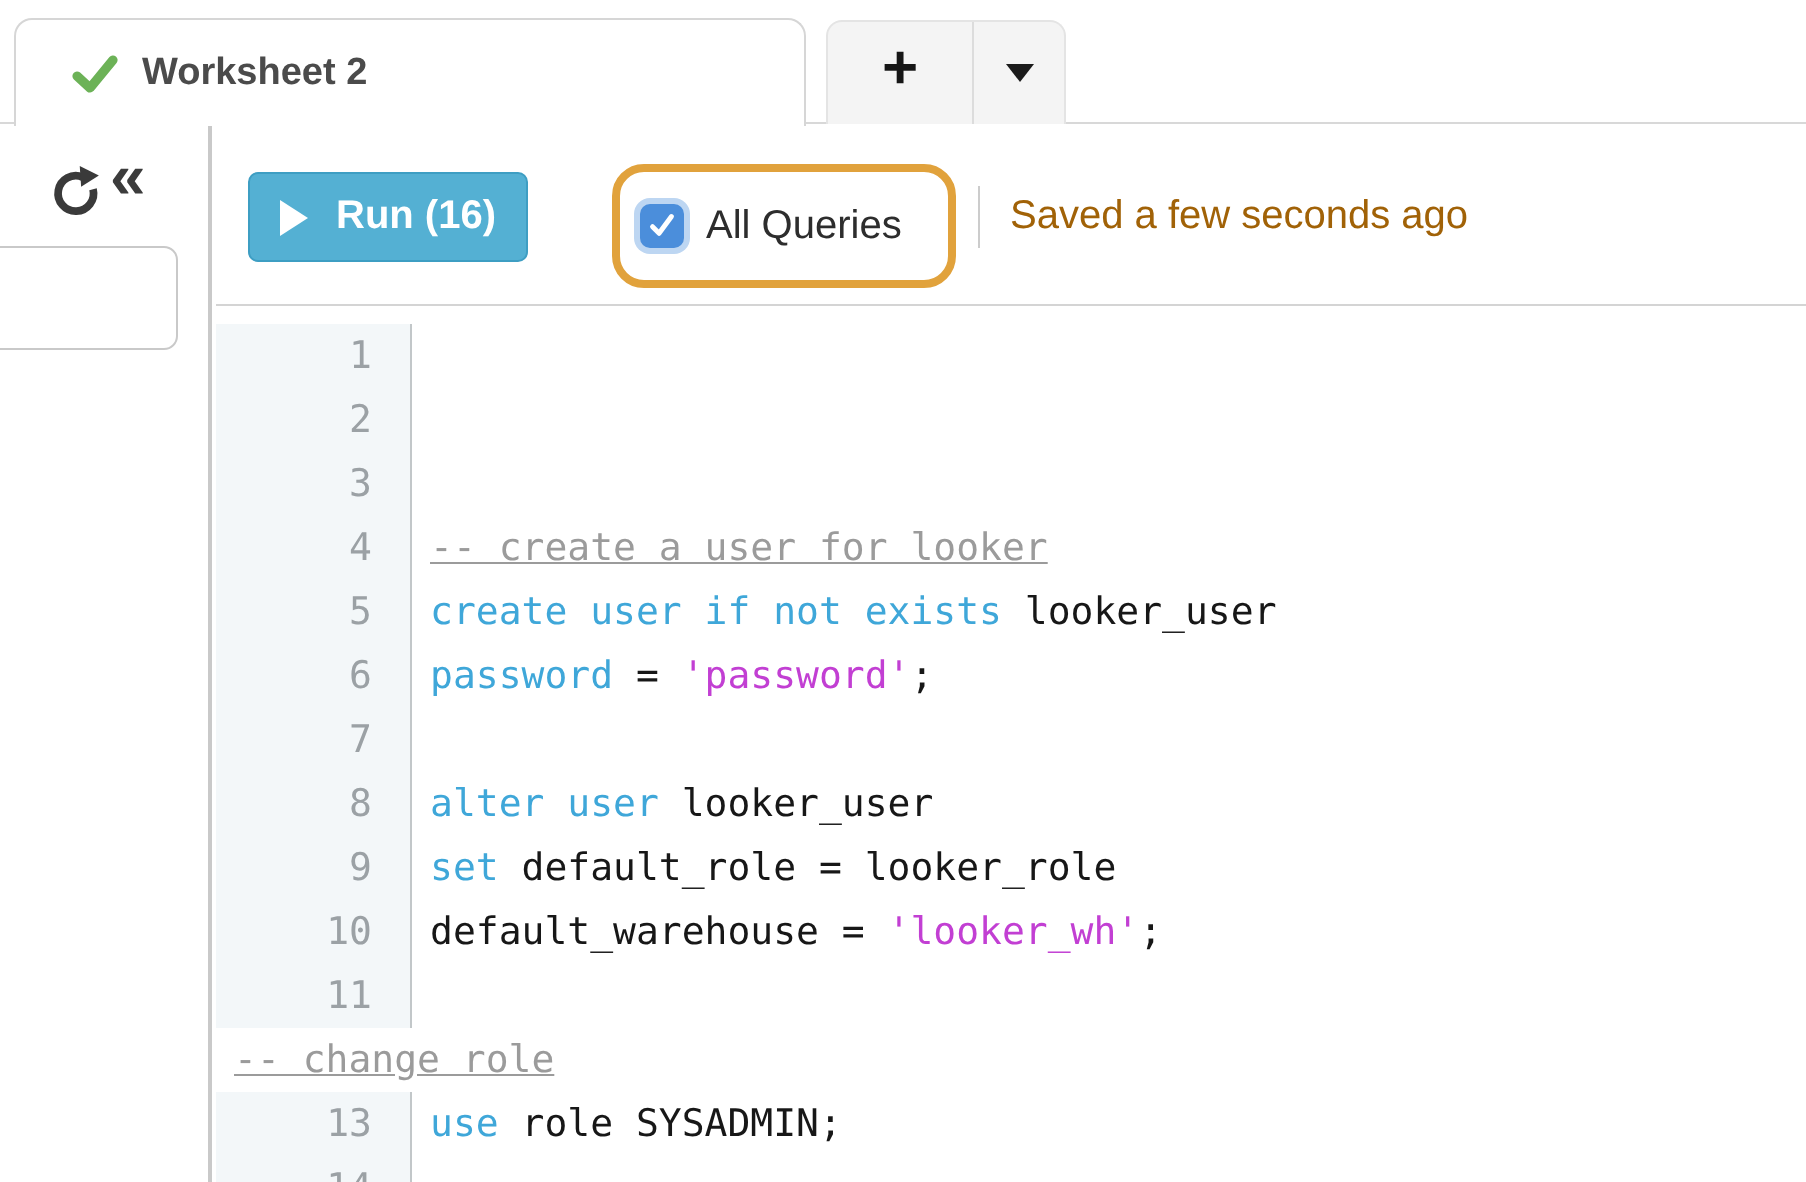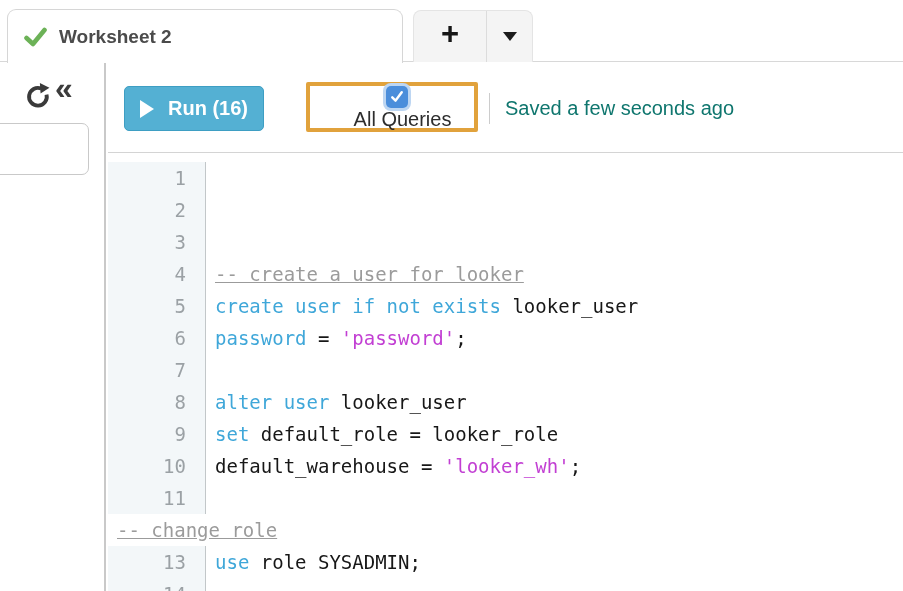--- a/index.html
+++ b/index.html
@@ -4,21 +4,21 @@
 <style>
   html,body{margin:0;padding:0;background:#fff;}
   .screen{position:relative;width:903px;height:591px;background:#fff;overflow:hidden;
           font-family:"Liberation Sans",sans-serif;}
 
   
   .tab-bar{position:absolute;top:0;left:0;width:903px;height:62px;background:#fff;
            border-bottom:1px solid #d8d8d8;box-sizing:border-box;}
   .tab{position:absolute;left:7px;top:9px;width:396px;height:54px;background:#fff;
        border:1px solid #d6d6d6;border-bottom:none;border-radius:9px 9px 0 0;
-       box-sizing:border-box;display:flex;align-items:center;padding-left:16px;gap:12px;z-index:3;cursor:pointer;}
+       box-sizing:border-box;display:flex;align-items:center;padding-left:28px;gap:12px;z-index:3;cursor:pointer;}
   .tab-label{font-size:19px;font-weight:bold;color:#4b4b4b;}
   .new-tab-group{position:absolute;left:413px;top:10px;height:52px;display:flex;background:#f4f4f4;
                  border:1px solid #e4e4e4;border-bottom:none;border-radius:8px 8px 0 0;box-sizing:border-box;z-index:2;}
   .new-tab-btn{width:73px;border:none;border-right:1px solid #dcdcdc;background:transparent;
                font-family:inherit;font-size:31px;font-weight:bold;color:#161616;cursor:pointer;padding:0 0 6px 0;}
   .tab-caret-btn{width:45px;background:transparent;border:none;display:flex;align-items:center;
                  justify-content:center;cursor:pointer;}
   .caret-down{width:0;height:0;border-left:7px solid transparent;border-right:7px solid transparent;
               border-top:9px solid #1b1b1b;}
 
@@ -32,28 +32,28 @@
               border:1px solid #c9c9c9;border-radius:7px;box-sizing:border-box;}
 
   
   .main{position:absolute;top:62px;left:108px;right:0;bottom:0;background:#fff;}
   .run-button{position:absolute;left:16px;top:24px;width:140px;height:45px;background:#54b0d3;
               border:1px solid #3e9ec3;border-radius:5px;color:#fff;font-family:inherit;
               font-size:20px;font-weight:bold;display:flex;align-items:center;justify-content:center;
               gap:14px;box-sizing:border-box;cursor:pointer;}
   .play-icon{width:0;height:0;border-top:9px solid transparent;border-bottom:9px solid transparent;
              border-left:14px solid #fff;}
-  .all-queries-annotation{position:absolute;left:198px;top:20px;width:172px;height:50px;
-              border:4px solid #e1a23c;border-radius:2px;box-sizing:border-box;background:#fff;
-              display:flex;align-items:center;padding-left:10px;flex-direction:column;}
+  .all-queries-annotation{position:absolute;left:198px;top:20px;width:172px;height:62px;
+              border:4px solid #e1a23c;border-radius:16px;box-sizing:border-box;background:#fff;
+              display:flex;align-items:center;padding-left:10px;}
   .aq-checkbox{width:22px;height:22px;background:#4b8edb;border-radius:5px;flex:none;
                box-shadow:0 0 0 3px #bdd6f2;display:flex;align-items:center;justify-content:center;cursor:pointer;}
   .aq-label{margin-left:11px;font-size:20px;color:#2d2d2d;cursor:pointer;}
   .toolbar-divider{position:absolute;left:381px;top:31px;width:1px;height:31px;background:#cccccc;}
-  .saved-status{position:absolute;left:397px;top:35px;font-size:20px;color:#0f766e;}
+  .saved-status{position:absolute;left:397px;top:35px;font-size:20px;color:#a16207;}
 
   
   .editor{position:absolute;top:90px;left:0;right:0;bottom:-24px;border-top:1px solid #d4d4d4;
           padding-top:9px;overflow:hidden;font-family:"DejaVu Sans Mono",monospace;font-size:19px;cursor:text;}
   .code-line{display:flex;height:32px;line-height:32px;}
   .line-number{width:98px;flex:none;background:#f3f7f9;border-right:1px solid #c2c7c9;
                box-sizing:border-box;text-align:right;padding-right:19px;color:#9ba1a5;}
   .line-code{padding-left:9px;white-space:pre;color:#171717;}
   .tok-kw{color:#3fa7d9;}
   .tok-str{color:#c23fd3;}

